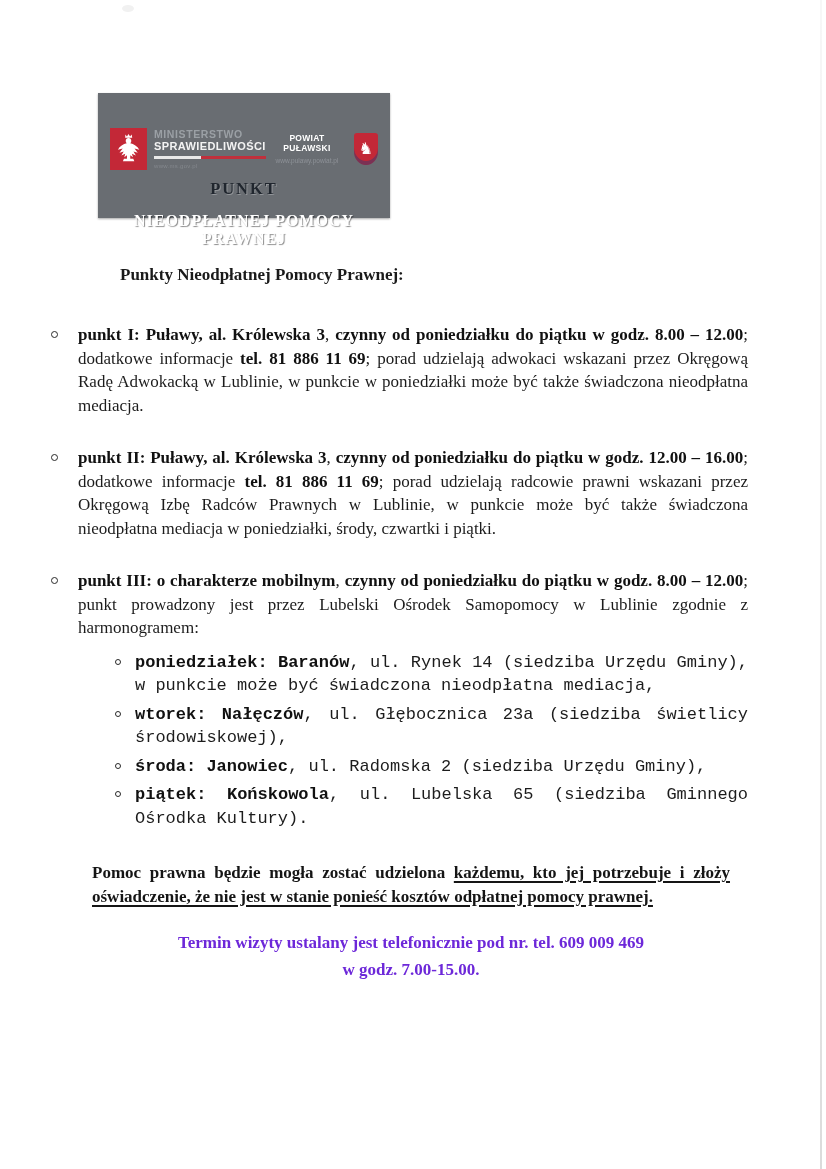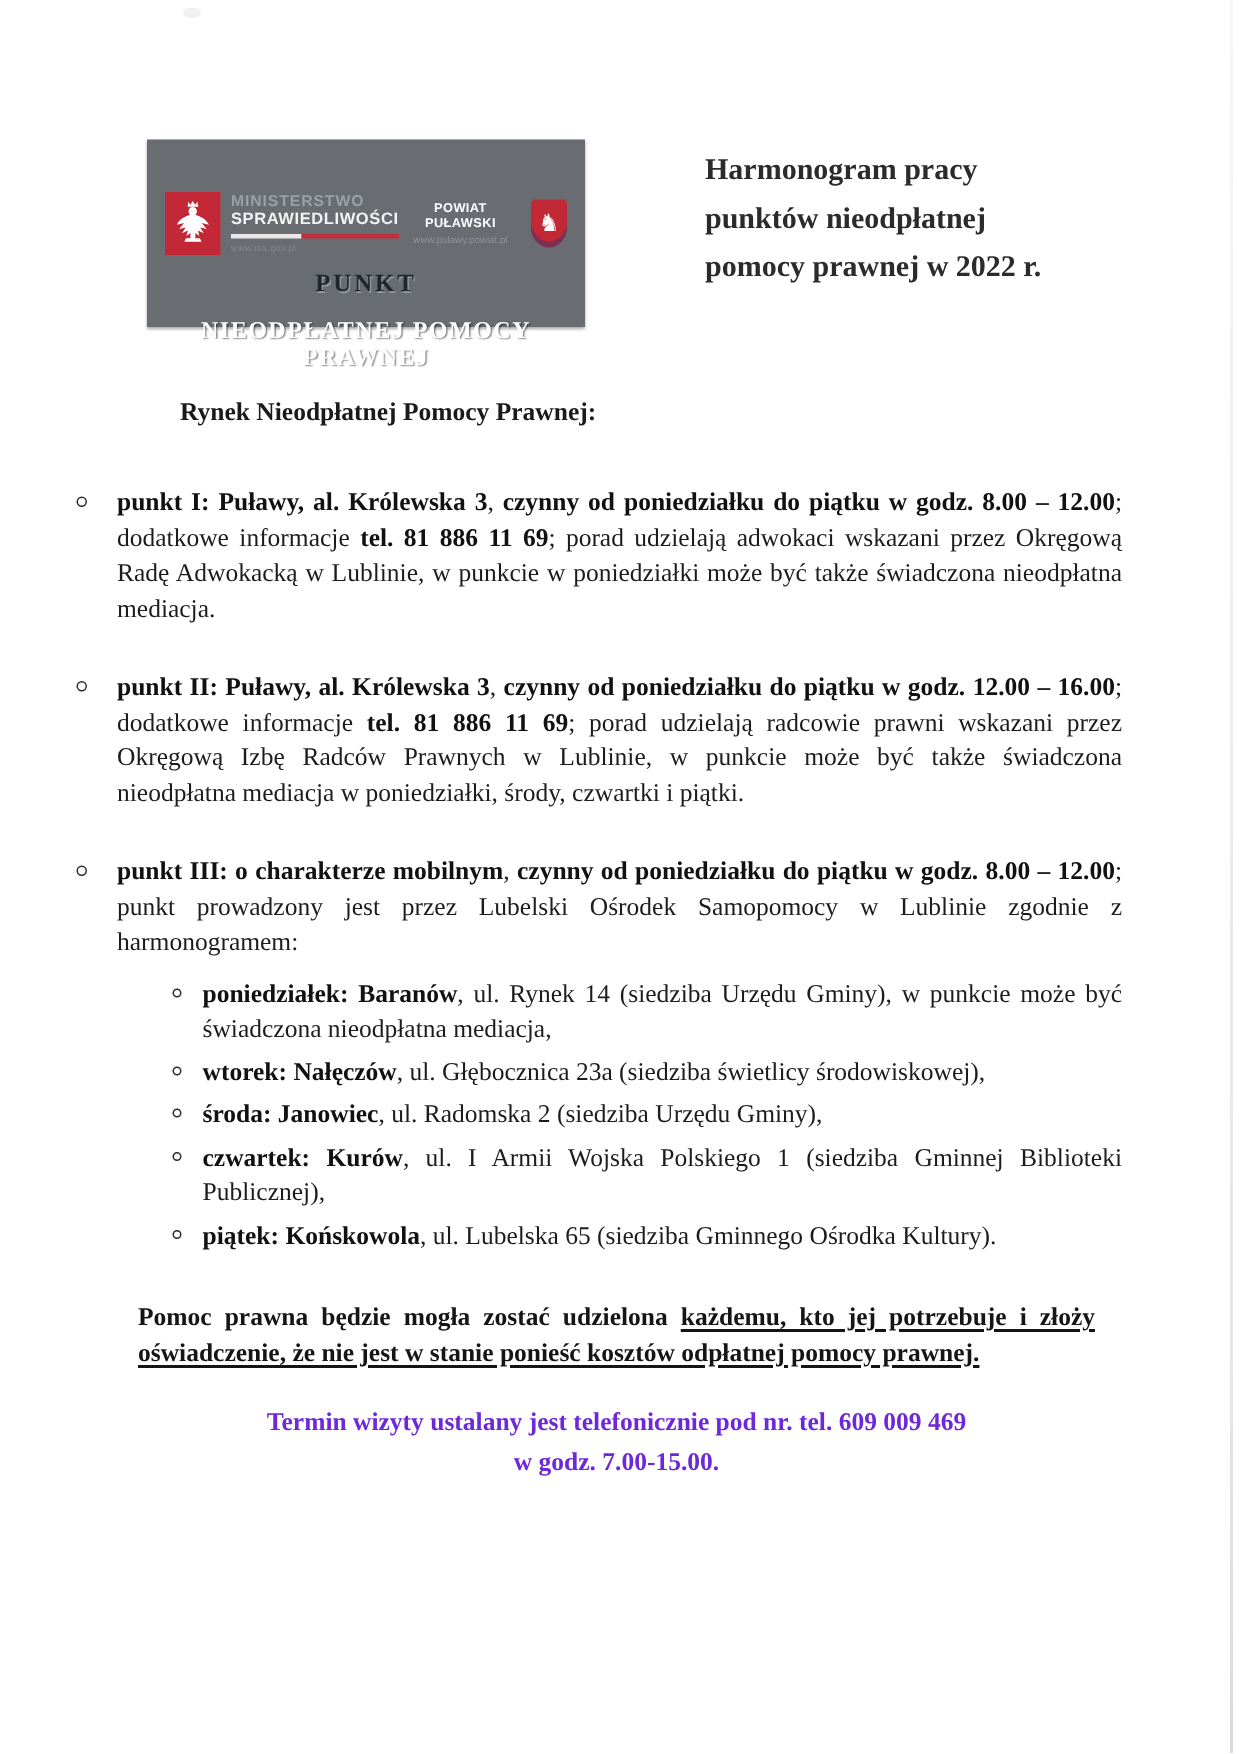--- a/index.html
+++ b/index.html
@@ -105,21 +105,21 @@
     font-size: 17px; line-height: 23.5px;
     text-align: justify;
   }
   .point > .bullet {
     position: absolute; left: -27px; top: 8px;
     width: 7px; height: 7px;
     border: 1.6px solid #2a2a2a; border-radius: 50%;
     box-sizing: border-box;
   }
   .point b, .footer-para b { font-weight: 700; color: #111; }
-  .sublist { margin-top: 11px; }
+  .sublist { margin-top: 11px; font-family: Liberation Mono, monospace; }
   .subitem {
     position: relative;
     margin: 0 0 5px 57px;
     text-align: justify;
   }
   .subitem > .bullet {
     position: absolute; left: -20px; top: 8px;
     width: 6px; height: 6px;
     border: 1.4px solid #2a2a2a; border-radius: 50%;
     box-sizing: border-box;
@@ -176,29 +176,24 @@
           <div class="powiat-name">POWIAT PUŁAWSKI</div>
           <div class="powiat-url">www.pulawy.powiat.pl</div>
         </div>
         <div class="shield">♞</div>
       </div>
     </div>
     <div class="banner-line1">PUNKT</div>
     <div class="banner-line2">NIEODPŁATNEJ POMOCY PRAWNEJ</div>
   </div>
 
-  <div class="doc-title">
-    <div>Harmonogram pracy</div>
-    <div>punktów nieodpłatnej</div>
-    <div>pomocy prawnej w 2022 r.</div>
-  </div>
 
   <div class="content">
 
-    <h2 class="section-heading">Rynek Nieodpłatnej Pomocy Prawnej:</h2>
+    <h2 class="section-heading">Punkty Nieodpłatnej Pomocy Prawnej:</h2>
 
     <div class="point">
       <span class="bullet"></span>
       <b>punkt I: Puławy, al. Królewska 3</b><span>, </span><b>czynny od poniedziałku do piątku w godz. 8.00 – 12.00</b><span>; dodatkowe informacje </span><b>tel. 81 886 11 69</b><span>; porad udzielają adwokaci wskazani przez Okręgową Radę Adwokacką w Lublinie, w punkcie w poniedziałki może być także świadczona nieodpłatna mediacja.</span>
     </div>
 
     <div class="point">
       <span class="bullet"></span>
       <b>punkt II: Puławy, al. Królewska 3</b><span>, </span><b>czynny od poniedziałku do piątku w godz. 12.00 – 16.00</b><span>; dodatkowe informacje </span><b>tel. 81 886 11 69</b><span>; porad udzielają radcowie prawni wskazani przez Okręgową Izbę Radców Prawnych w Lublinie, w punkcie może być także świadczona nieodpłatna mediacja w poniedziałki, środy, czwartki i piątki.</span>
     </div>
@@ -212,24 +207,20 @@
           <span class="bullet"></span>
           <b>poniedziałek: Baranów</b><span>, ul. Rynek 14 (siedziba Urzędu Gminy), w punkcie może być świadczona nieodpłatna mediacja,</span>
         </div>
         <div class="subitem">
           <span class="bullet"></span>
           <b>wtorek: Nałęczów</b><span>, ul. Głębocznica 23a (siedziba świetlicy środowiskowej),</span>
         </div>
         <div class="subitem">
           <span class="bullet"></span>
           <b>środa: Janowiec</b><span>, ul. Radomska 2 (siedziba Urzędu Gminy),</span>
-        </div>
-        <div class="subitem">
-          <span class="bullet"></span>
-          <b>czwartek: Kurów</b><span>, ul. I Armii Wojska Polskiego 1 (siedziba Gminnej Biblioteki Publicznej),</span>
         </div>
         <div class="subitem">
           <span class="bullet"></span>
           <b>piątek: Końskowola</b><span>, ul. Lubelska 65 (siedziba Gminnego Ośrodka Kultury).</span>
         </div>
       </div>
     </div>
 
     <p class="footer-para"><span>Pomoc prawna będzie mogła zostać udzielona </span><span class="underlined">każdemu, kto jej potrzebuje i złoży oświadczenie, że nie jest w stanie ponieść kosztów odpłatnej pomocy prawnej.</span></p>
 

